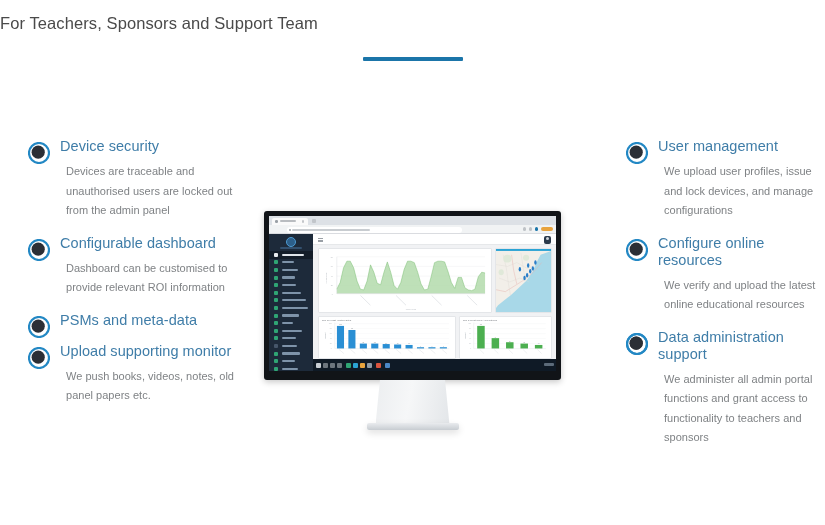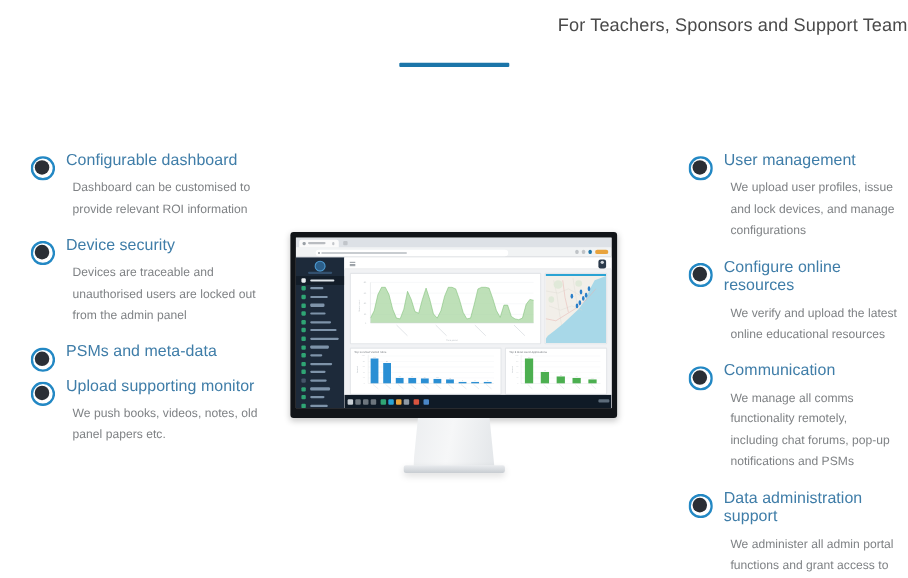--- a/index.html
+++ b/index.html
@@ -6,21 +6,21 @@
   * { box-sizing: border-box; margin: 0; padding: 0; }
   html, body {
     width: 825px; height: 525px;
     background: #ffffff;
     font-family: "Liberation Sans", sans-serif;
     overflow: hidden;
   }
   #page { position: relative; width: 825px; height: 525px; background: #fff; }
 
   
-  .hdr { position: absolute; left: 0; top: 0; width: 825px; text-align: right; }
+  .hdr { position: absolute; left: 0; top: 0; width: 825px; text-align: left; }
   .hdr-sub {
     font-size: 16.5px; color: #4a4a4a; letter-spacing: .1px;
     line-height: 22px; padding-top: 12px; font-weight: 400;
   }
   .hdr-title {
     font-size: 26px; font-weight: 700; color: #1b75a9;
     letter-spacing: .6px; line-height: 32px; padding-top: 5px;
   }
   .hdr-rule {
     width: 100px; height: 4px; background: #1b75a9;
@@ -159,46 +159,46 @@
   <div class="col col-left">
 
     <div class="feat">
       <span class="feat-icon">
         <svg width="22" height="22" viewBox="0 0 22 22">
           <circle cx="11" cy="11" r="10" fill="none" stroke="#2388c4" stroke-width="2.2"></circle>
           <circle cx="10.2" cy="10.2" r="6.6" fill="#2b2f36"></circle>
         </svg>
       </span>
       <div class="feat-body">
+        <div class="feat-title">Device security</div>
+        <div class="feat-desc">Devices are traceable and unauthorised users are locked out from the admin panel</div>
+      </div>
+    </div>
+
+    <div class="feat">
+      <span class="feat-icon">
+        <svg width="22" height="22" viewBox="0 0 22 22">
+          <circle cx="11" cy="11" r="10" fill="none" stroke="#2388c4" stroke-width="2.2"></circle>
+          <circle cx="10.2" cy="10.2" r="6.6" fill="#2b2f36"></circle>
+        </svg>
+      </span>
+      <div class="feat-body">
         <div class="feat-title">Configurable dashboard</div>
         <div class="feat-desc">Dashboard can be customised to provide relevant ROI information</div>
       </div>
     </div>
 
     <div class="feat">
       <span class="feat-icon">
         <svg width="22" height="22" viewBox="0 0 22 22">
           <circle cx="11" cy="11" r="10" fill="none" stroke="#2388c4" stroke-width="2.2"></circle>
           <circle cx="10.2" cy="10.2" r="6.6" fill="#2b2f36"></circle>
         </svg>
       </span>
       <div class="feat-body">
-        <div class="feat-title">Device security</div>
-        <div class="feat-desc">Devices are traceable and unauthorised users are locked out from the admin panel</div>
-      </div>
-    </div>
-
-    <div class="feat">
-      <span class="feat-icon">
-        <svg width="22" height="22" viewBox="0 0 22 22">
-          <circle cx="11" cy="11" r="10" fill="none" stroke="#2388c4" stroke-width="2.2"></circle>
-          <circle cx="10.2" cy="10.2" r="6.6" fill="#2b2f36"></circle>
-        </svg>
-      </span>
-      <div class="feat-body">
         <div class="feat-title">PSMs and meta-data</div>
       </div>
     </div>
 
     <div class="feat">
       <span class="feat-icon">
         <svg width="22" height="22" viewBox="0 0 22 22">
           <circle cx="11" cy="11" r="10" fill="none" stroke="#2388c4" stroke-width="2.2"></circle>
           <circle cx="10.2" cy="10.2" r="6.6" fill="#2b2f36"></circle>
         </svg>
@@ -239,24 +239,20 @@
       </div>
     </div>
 
     <div class="feat">
       <span class="feat-icon">
         <svg width="22" height="22" viewBox="0 0 22 22">
           <circle cx="11" cy="11" r="10" fill="none" stroke="#2388c4" stroke-width="2.2"></circle>
           <circle cx="10.2" cy="10.2" r="6.6" fill="#2b2f36"></circle>
         </svg>
       </span>
-      <div class="feat-body">
-        <div class="feat-title">Communication</div>
-        <div class="feat-desc">We manage all comms functionality remotely, including chat forums, pop-up notifications and PSMs</div>
-      </div>
     </div>
 
     <div class="feat">
       <span class="feat-icon">
         <svg width="22" height="22" viewBox="0 0 22 22">
           <circle cx="11" cy="11" r="10" fill="none" stroke="#2388c4" stroke-width="2.2"></circle>
           <circle cx="10.2" cy="10.2" r="6.6" fill="#2b2f36"></circle>
         </svg>
       </span>
       <div class="feat-body">

